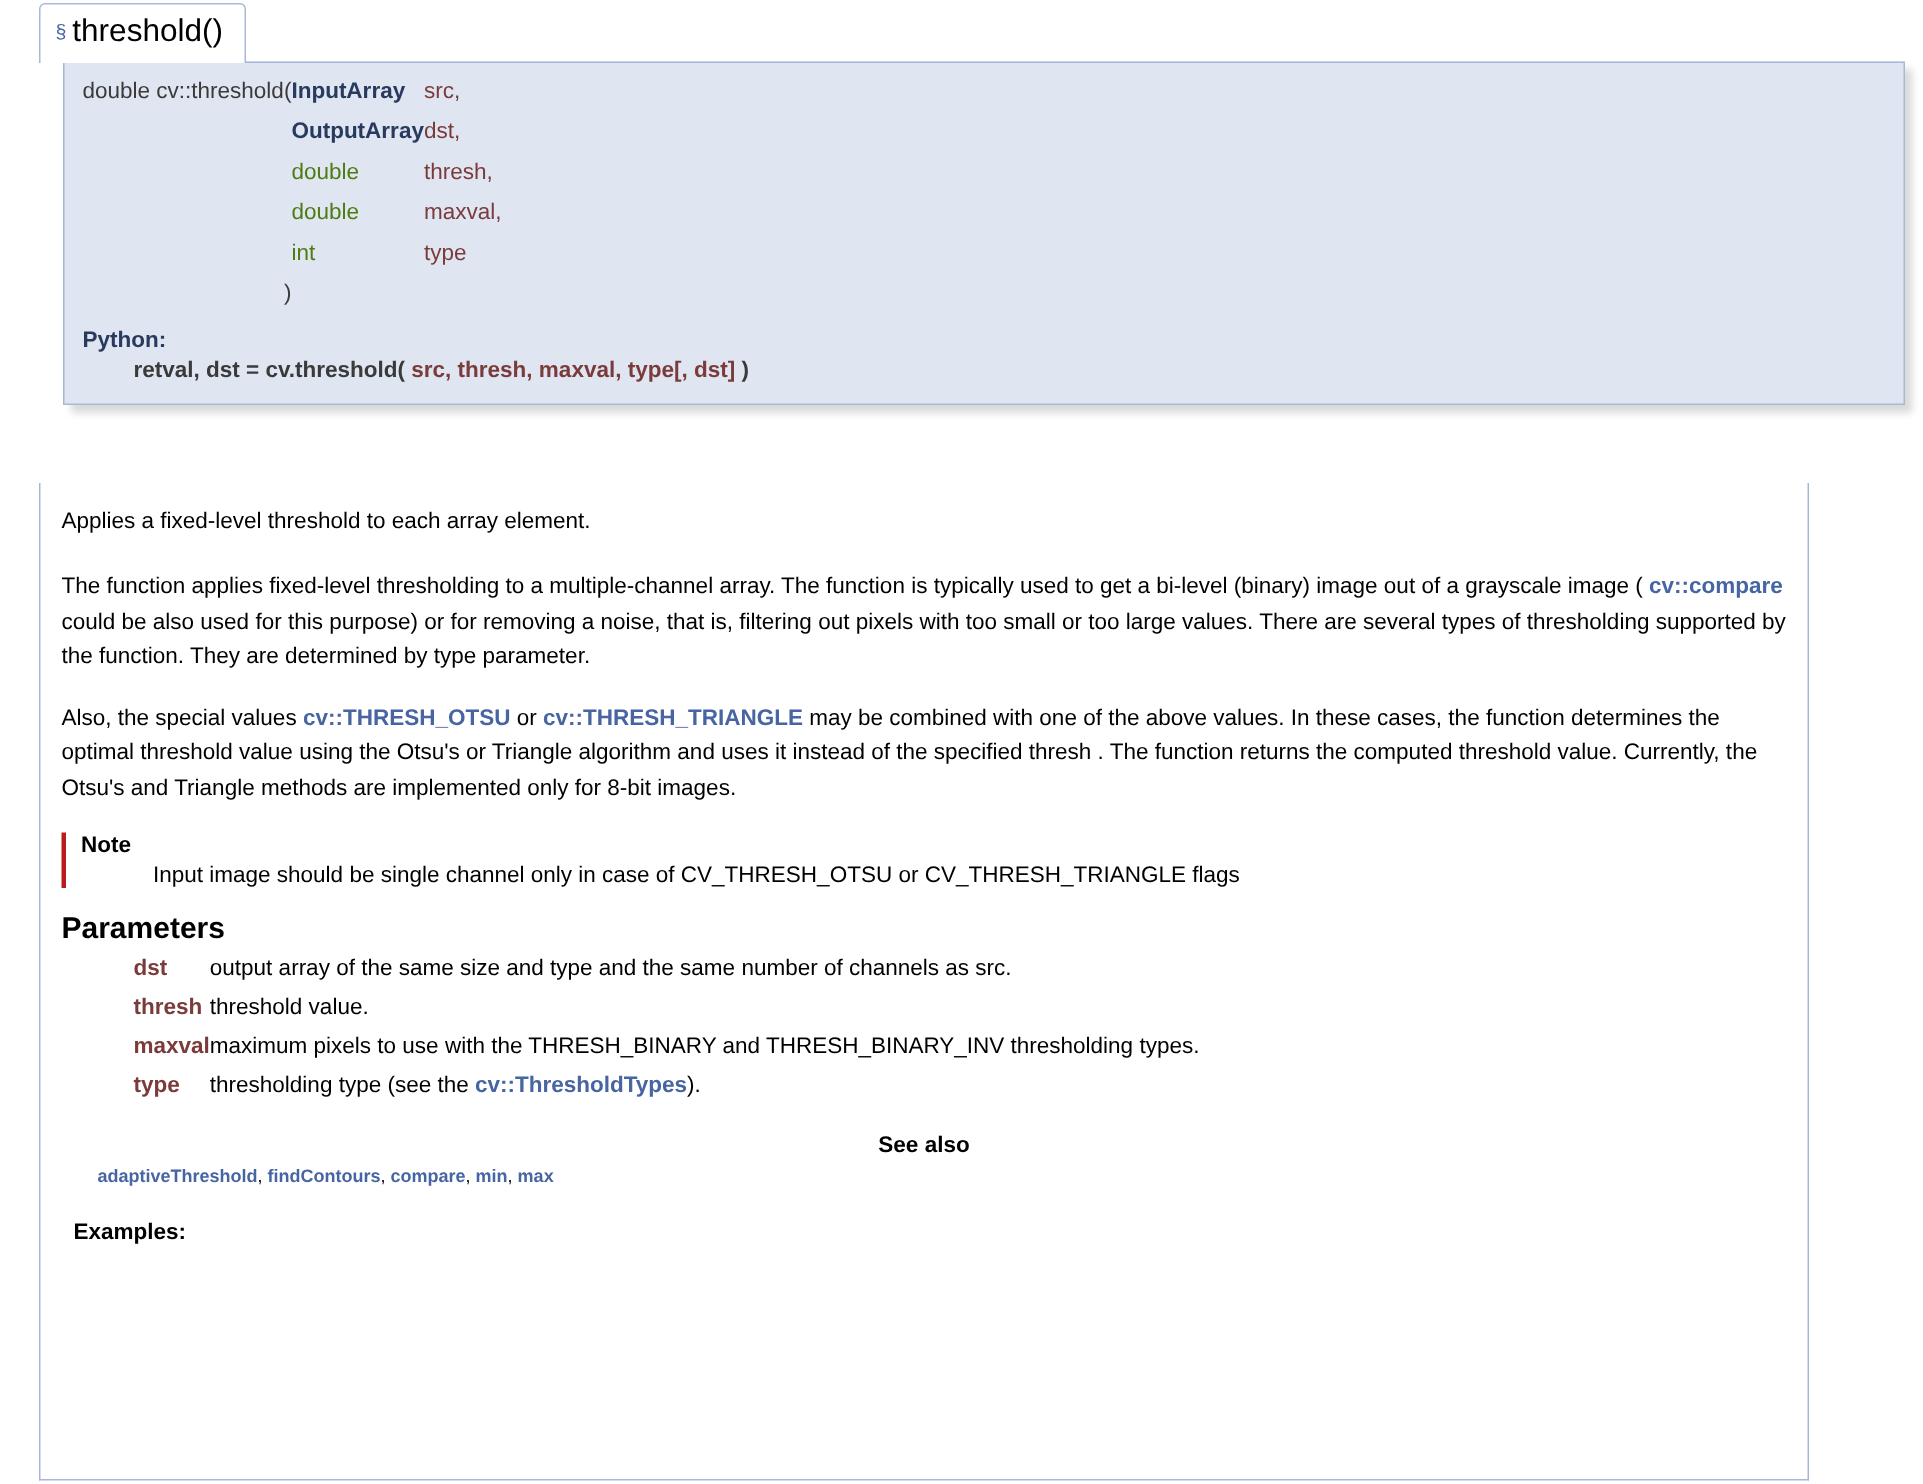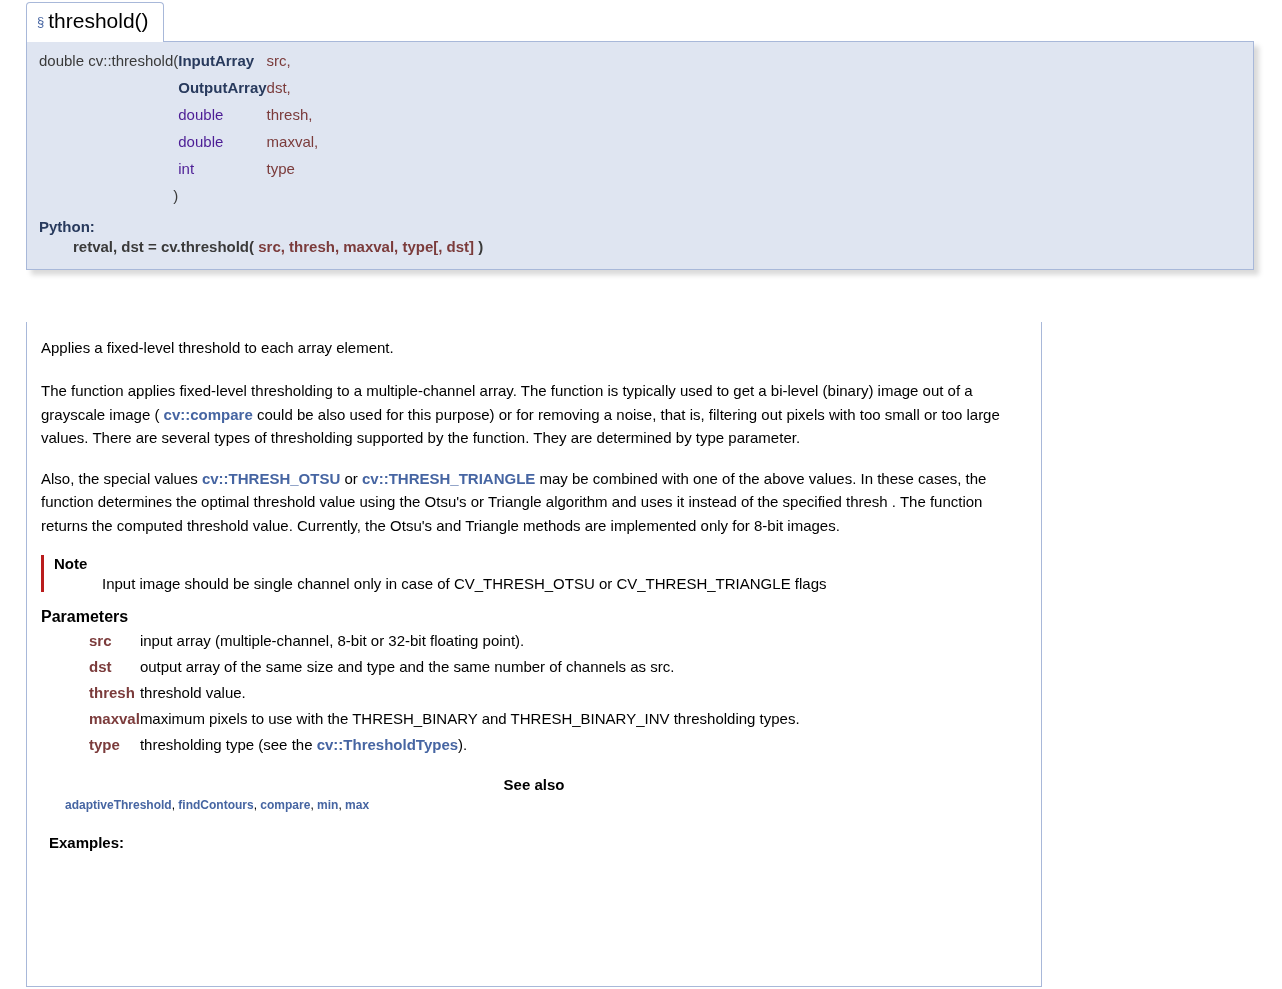--- a/index.html
+++ b/index.html
@@ -47,21 +47,21 @@
     color: #4665a2;
     margin-right: 4px;
     text-decoration: none;
     position: relative;
     top: -2px;
   }
 
   
   .memproto {
     position: absolute;
-    left: 26px;
+    left: 42px;
     top: 41px;
     width: 1228px;
     box-sizing: border-box;
     background: #dfe5f1;
     border: 1px solid #a8b8d9;
     border-top-left-radius: 0;
     padding: 10px 12px 12px 12px;
     box-shadow: 5px 5px 5px rgba(0,0,0,0.15);
     z-index: 2;
   }
@@ -71,21 +71,21 @@
     font-size: 15px;
     color: #3a3a3a;
   }
   table.memname td {
     padding: 0 0 10px 0;
     vertical-align: top;
     white-space: nowrap;
   }
   td.paramtype {
     padding-right: 26px;
-    color: #4c1d95;
+    color: #4d7c0f;
     text-align: left;
   }
   td.paramtype.strong {
     color: #283a5d;
     font-weight: bold;
   }
   td.paramname {
     color: #7b3b3b;
   }
   td.memfuncname {
@@ -106,21 +106,21 @@
     padding-bottom: 2px;
     font-weight: bold;
   }
   .python-sig .pyred { color: #7b3b3b; }
 
   
   .memdoc {
     position: absolute;
     left: 26px;
     top: 322px;
-    width: 1016px;
+    width: 1180px;
     box-sizing: border-box;
     background: #ffffff;
     border: 1px solid #a8b8d9;
     border-top: none;
     padding: 14px 14px 10px 14px;
     height: 665px;
     overflow: hidden;
   }
   .memdoc p {
     margin: 0 0 18px 0;
@@ -145,21 +145,21 @@
     font-size: 15px;
     margin-bottom: 3px;
   }
   dl.note dd {
     margin: 0 0 0 48px;
     font-size: 15px;
   }
 
   .params-title {
     font-weight: bold;
-    font-size: 16px;
+    font-size: 20px;
     margin: 0 0 6px 0;
   }
   table.params {
     border-collapse: collapse;
     margin-left: 48px;
     font-size: 15px;
   }
   table.params td {
     padding: 0 0 9px 0;
     vertical-align: top;
@@ -257,24 +257,20 @@
     <p><span>Also, the special values </span><a class="code" href="#">cv::THRESH_OTSU</a><span> or </span><a class="code" href="#">cv::THRESH_TRIANGLE</a><span> may be combined with one of the above values. In these cases, the function determines the optimal threshold value using the Otsu's or Triangle algorithm and uses it instead of the specified thresh . The function returns the computed threshold value. Currently, the Otsu's and Triangle methods are implemented only for 8-bit images.</span></p>
 
     <dl class="note">
       <dt>Note</dt>
       <dd>Input image should be single channel only in case of CV_THRESH_OTSU or CV_THRESH_TRIANGLE flags</dd>
     </dl>
 
     <div class="params-title">Parameters</div>
     <table class="params">
       <tbody>
-          <tr>
-        <td class="paramnamecol">src</td>
-        <td>input array (multiple-channel, 8-bit or 32-bit floating point).</td>
-      </tr>
       <tr>
         <td class="paramnamecol">dst</td>
         <td>output array of the same size and type and the same number of channels as src.</td>
       </tr>
       <tr>
         <td class="paramnamecol">thresh</td>
         <td>threshold value.</td>
       </tr>
       <tr>
         <td class="paramnamecol">maxval</td>

